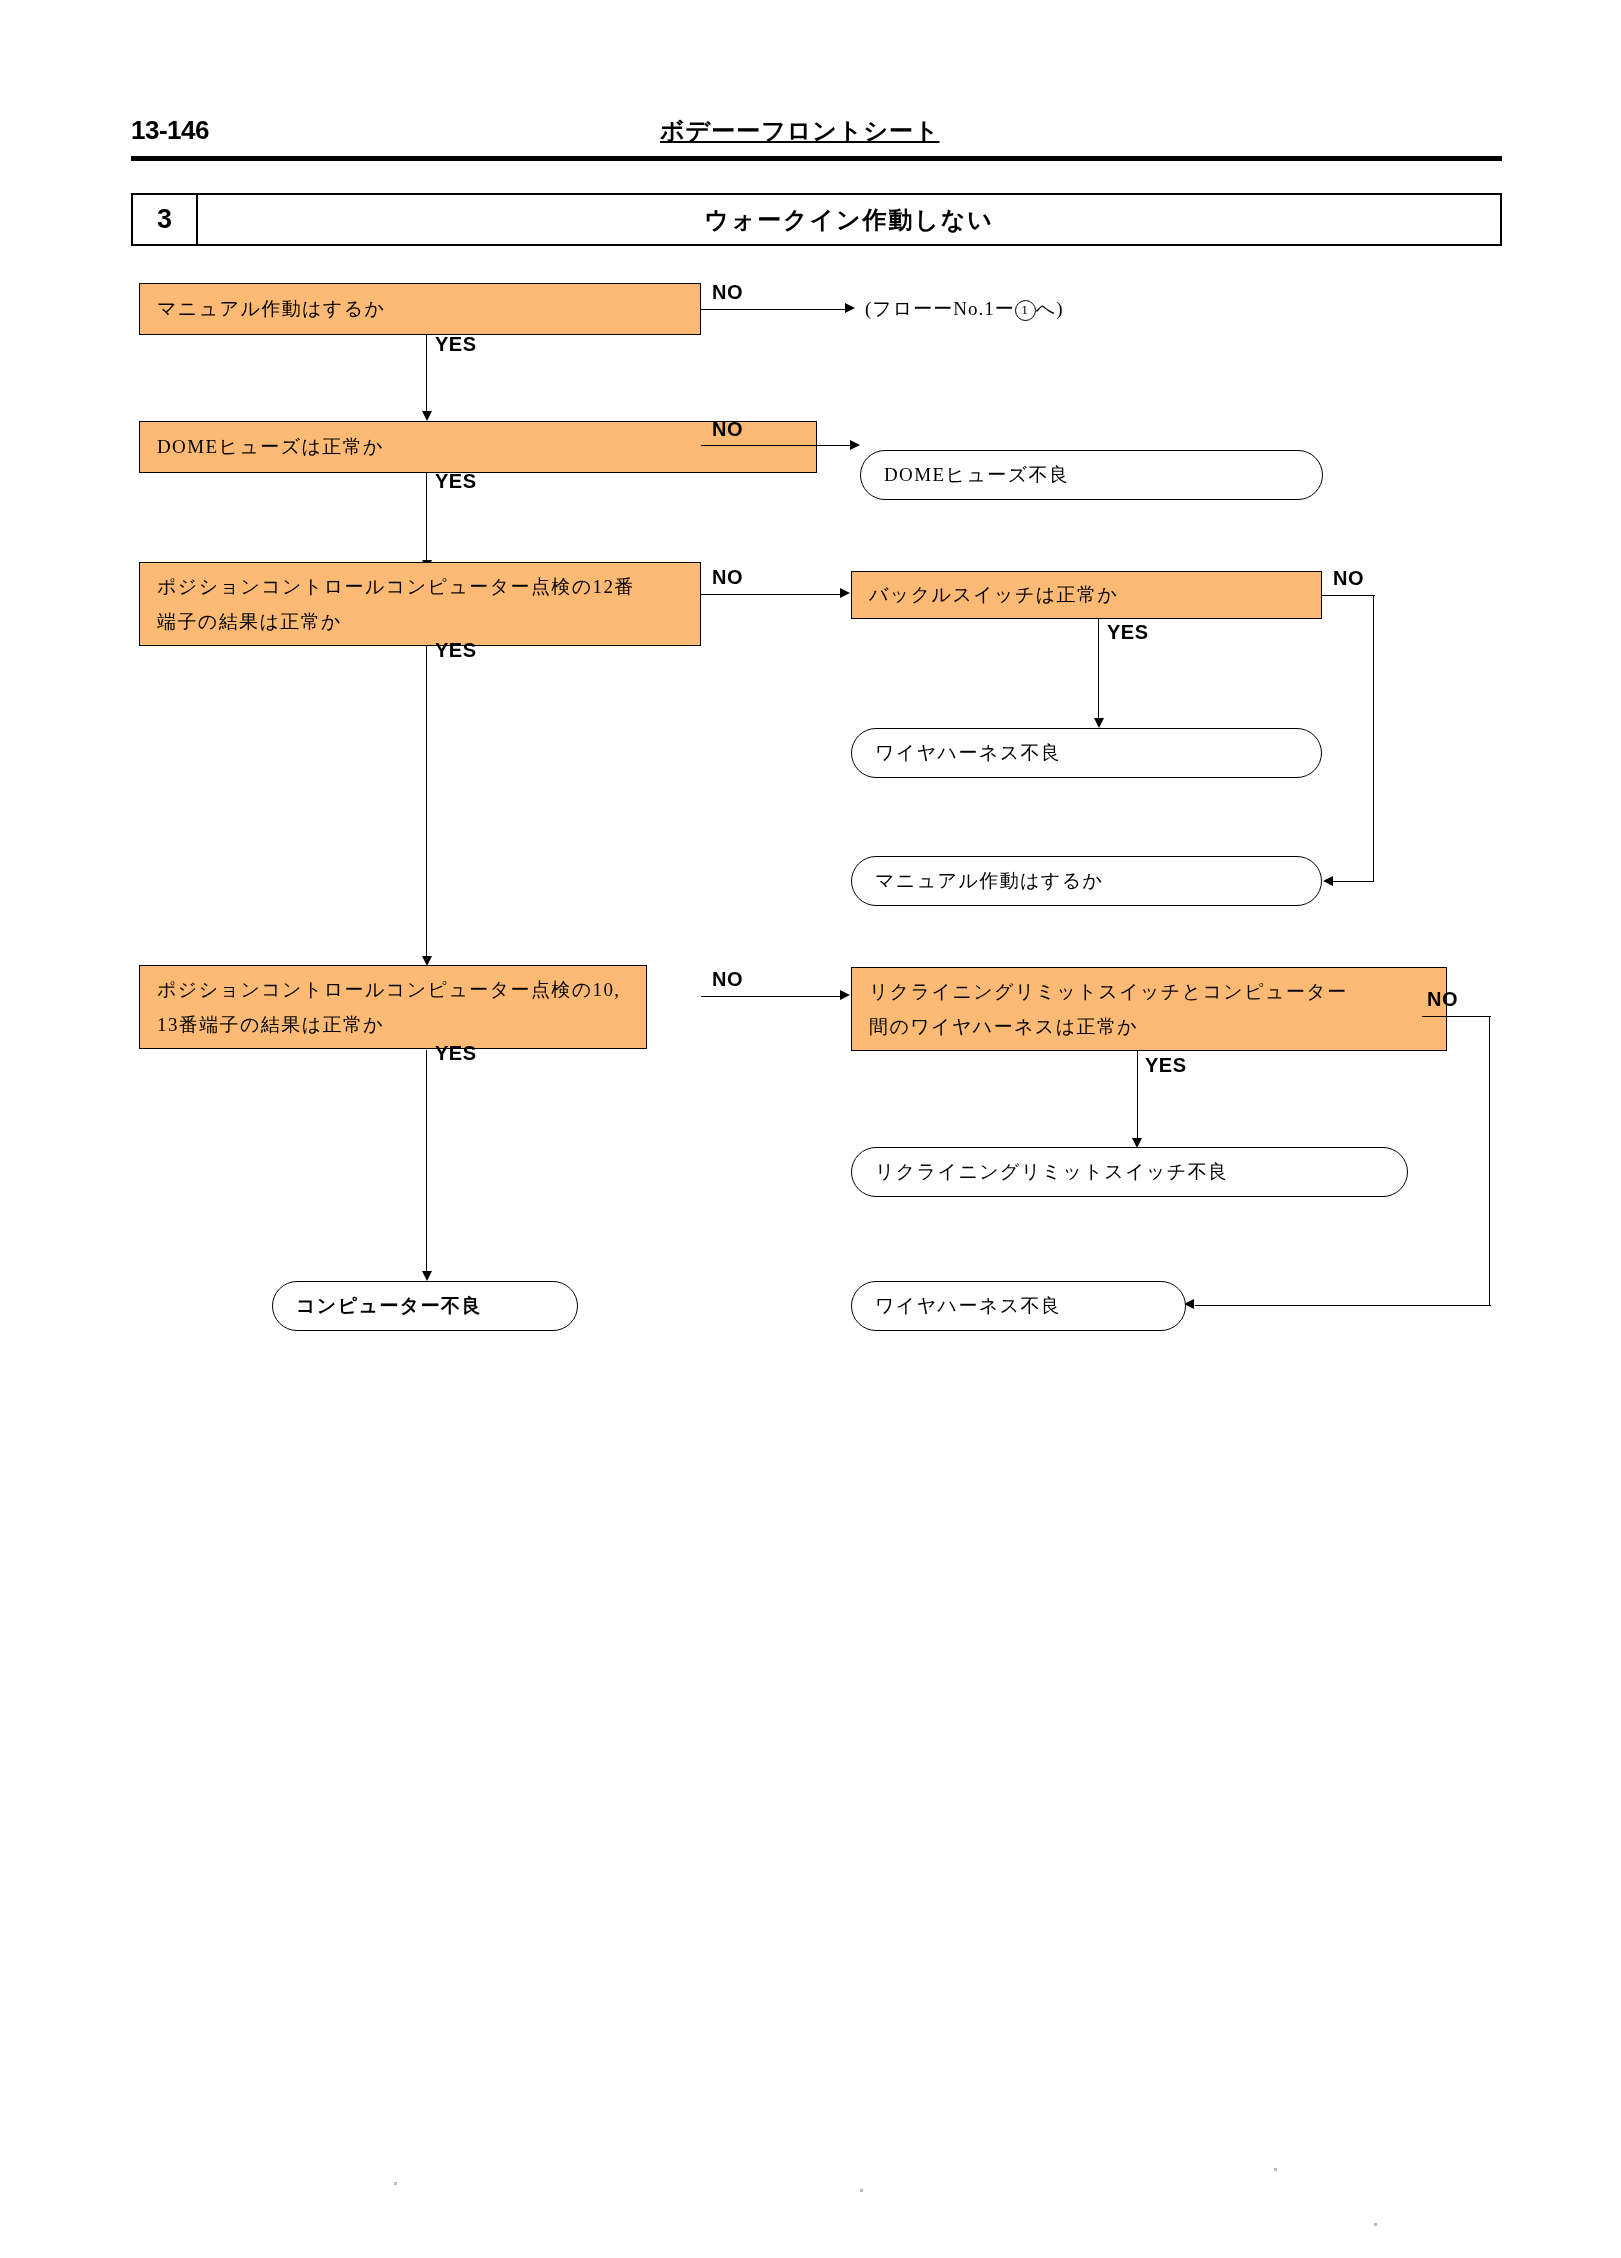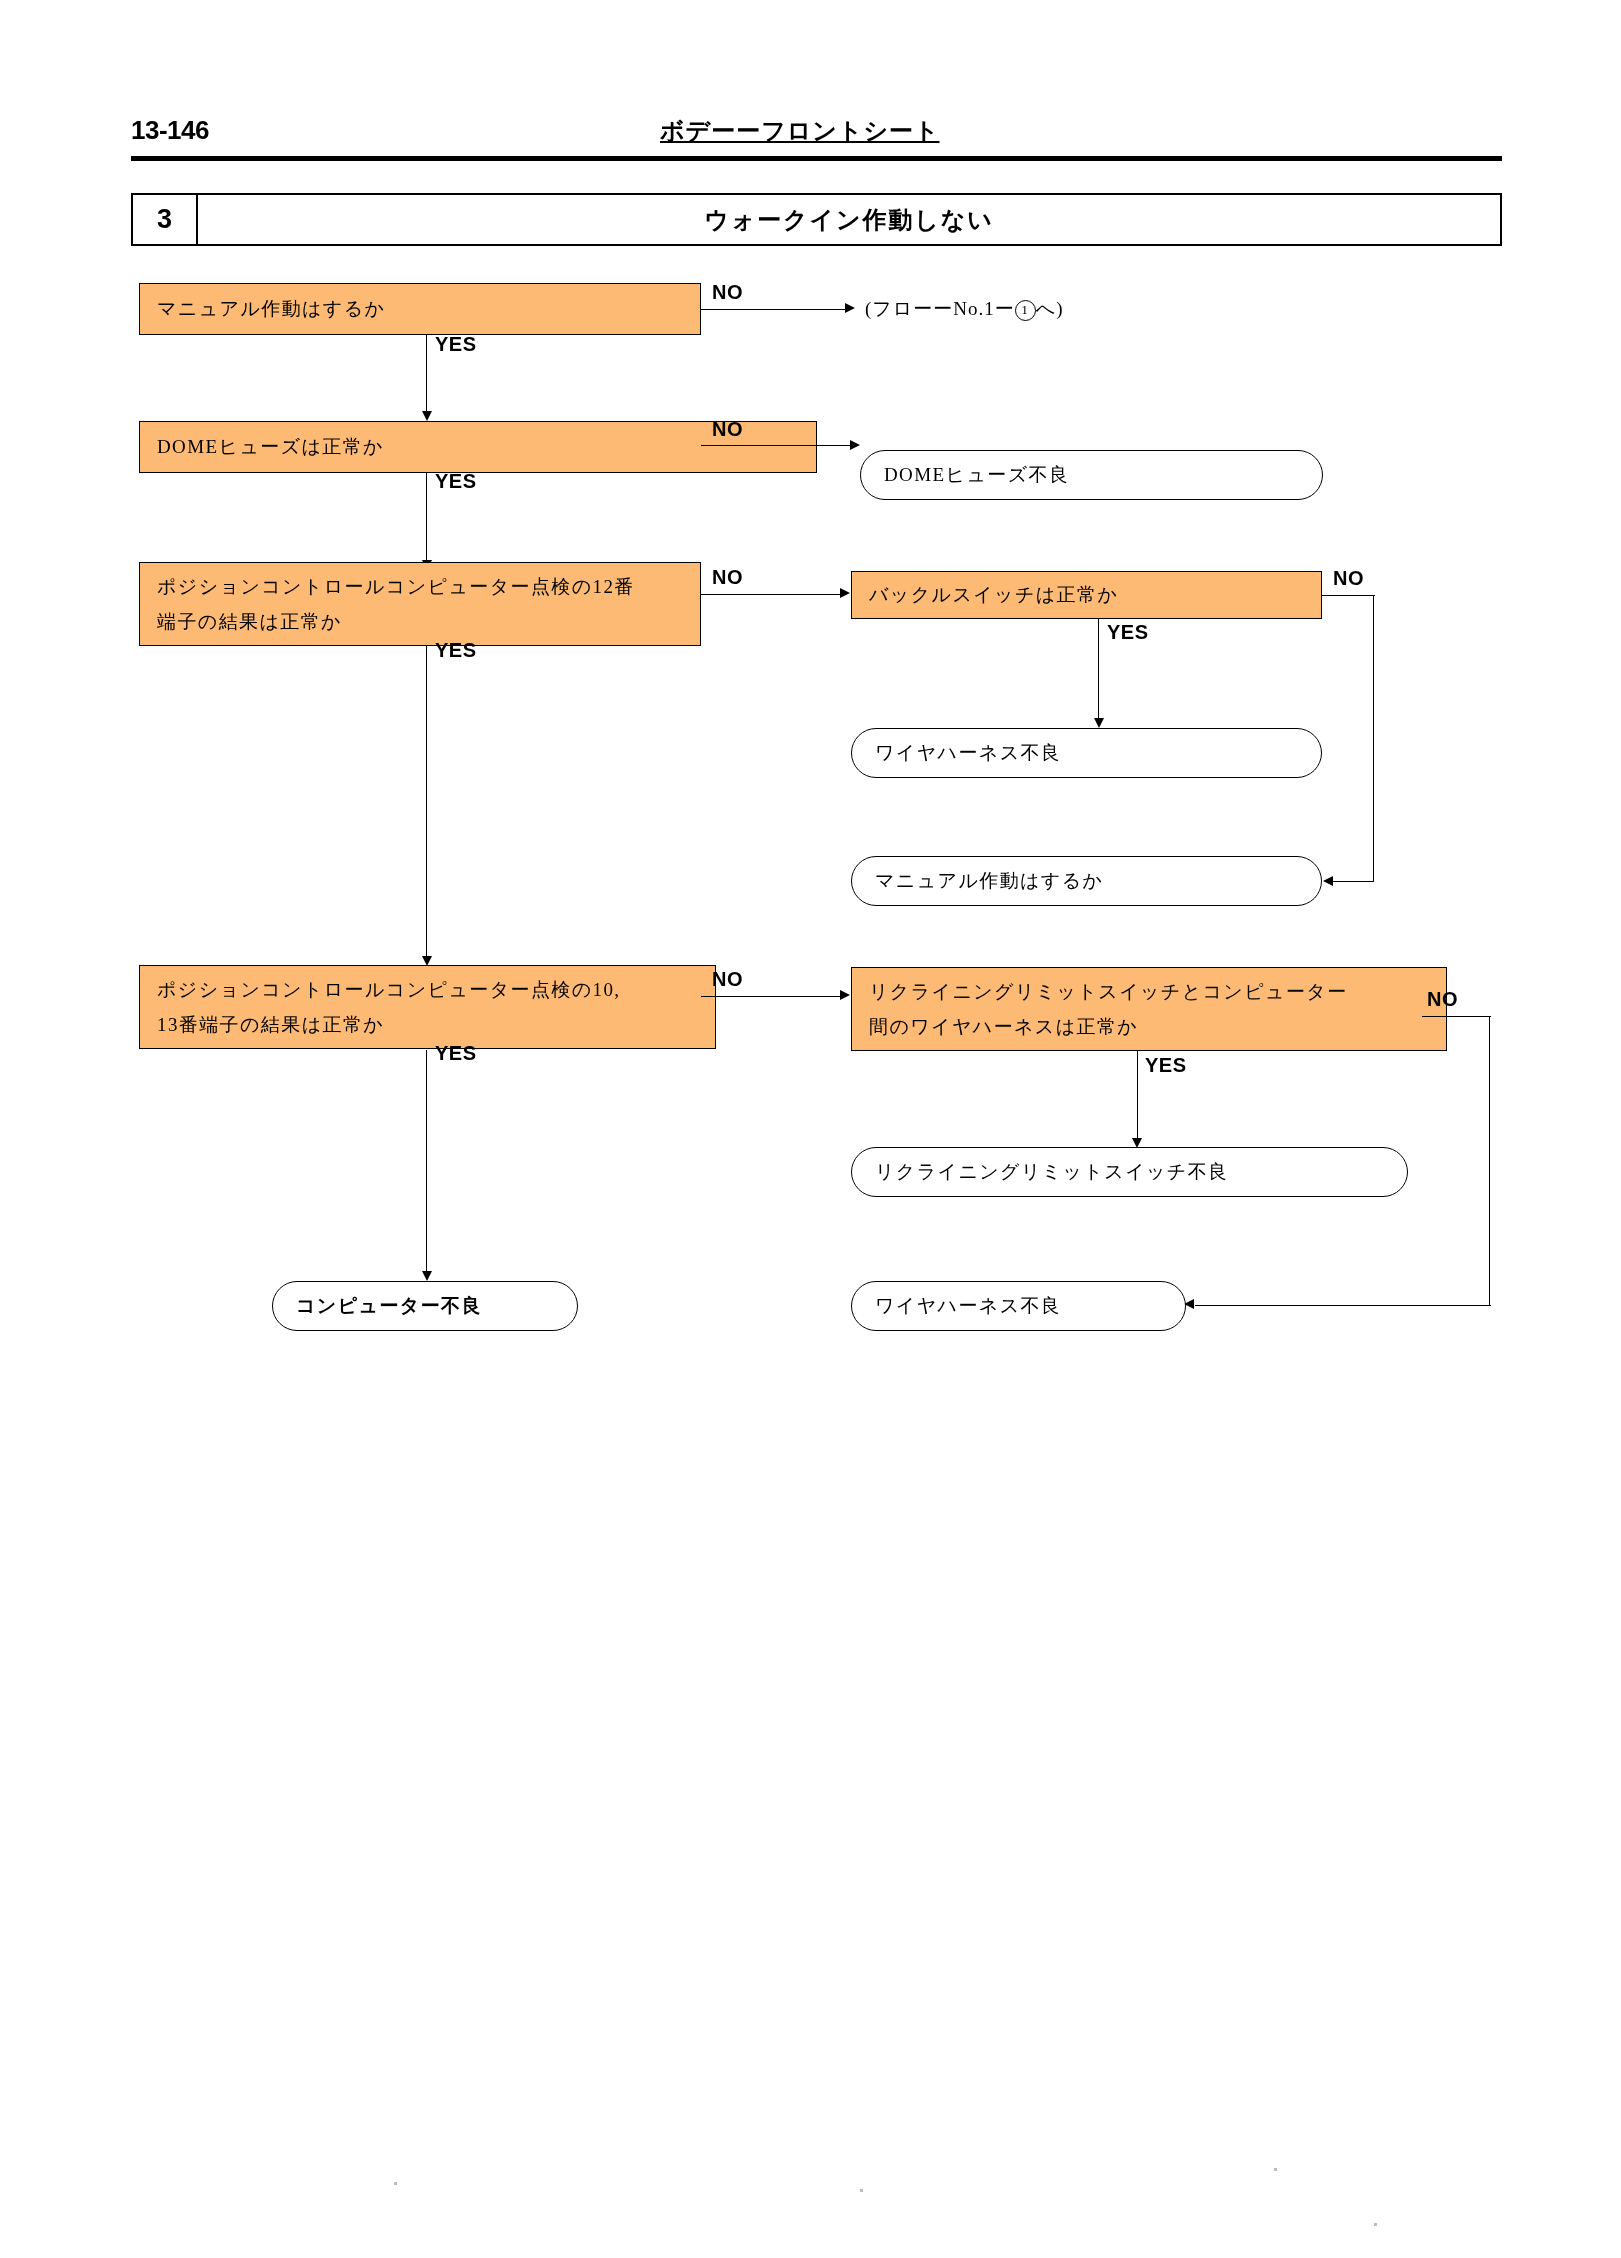--- a/index.html
+++ b/index.html
@@ -258,21 +258,21 @@
   </div>
 
   <div class="round-node" style="left:851px; top:856px; width:471px; height:50px;">
     <span class="node-line">マニュアル作動はするか</span>
   </div>
 
   <div class="branch-label" style="left:435px; top:639px;">YES</div>
   <div class="vline" style="left:426px; top:646px; height:317px;"></div>
   <div class="arrow-down" style="left:422px; top:956px;"></div>
 
-  <div class="rect-node" style="left:139px; top:965px; width:577px; height:84px;">
+  <div class="rect-node" style="left:139px; top:965px; width:508px; height:84px;">
     <span class="node-line">ポジションコントロールコンピューター点検の10,</span>
     <span class="node-line">13番端子の結果は正常か</span>
   </div>
 
   <div class="branch-label" style="left:712px; top:968px;">NO</div>
   <div class="hline" style="left:701px; top:996px; width:145px;"></div>
   <div class="arrow-right" style="left:840px; top:990px;"></div>
 
   <div class="rect-node" style="left:851px; top:967px; width:596px; height:84px;">
     <span class="node-line">リクライニングリミットスイッチとコンピューター</span>

